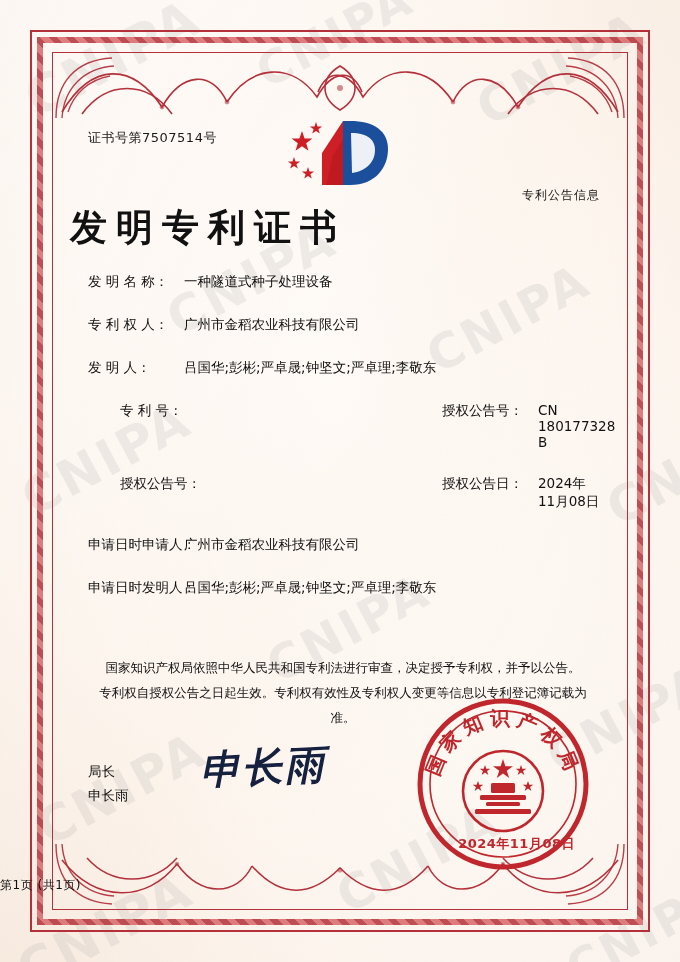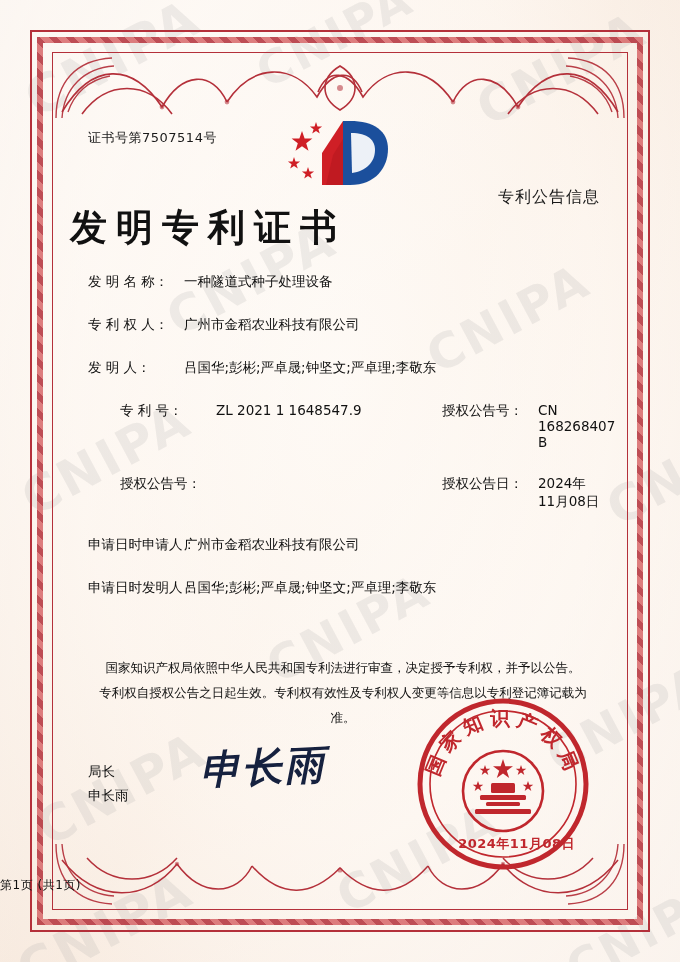--- a/index.html
+++ b/index.html
@@ -107,21 +107,21 @@
     top: 34px;
     font-size: 13px;
     color: #1a1a1a;
     letter-spacing: .5px;
     font-family: "DejaVu Sans", sans-serif;
   }
   .pub-info {
     position: absolute;
     right: 10px;
     top: 92px;
-    font-size: 16px;
+    font-size: 12px;
     color: #1a1a1a;
     letter-spacing: 1px;
   }
 
   
   .emblem {
     position: absolute;
     left: 50%;
     top: 18px;
     transform: translateX(-50%);
@@ -384,25 +384,24 @@
 
 
       <div class="row">
         <div class="lbl">发 明 人：</div>
         <div class="val">吕国华;彭彬;严卓晟;钟坚文;严卓理;李敬东</div>
       </div>
 
       <div class="row2">
         <div class="half left">
           <div class="lbl-s">专 利 号：</div>
-          <div class="val">ZL 2021 1 1648547.9</div>
         </div>
         <div class="half right">
           <div class="lbl-r">授权公告号：</div>
-          <div class="val">CN 168268407 B</div>
+          <div class="val">CN 180177328 B</div>
         </div>
       </div>
 
       <div class="row2">
         <div class="half left">
           <div class="lbl-s">授权公告号：</div>
         </div>
         <div class="half right">
           <div class="lbl-r">授权公告日：</div>
           <div class="val">2024年11月08日</div>

